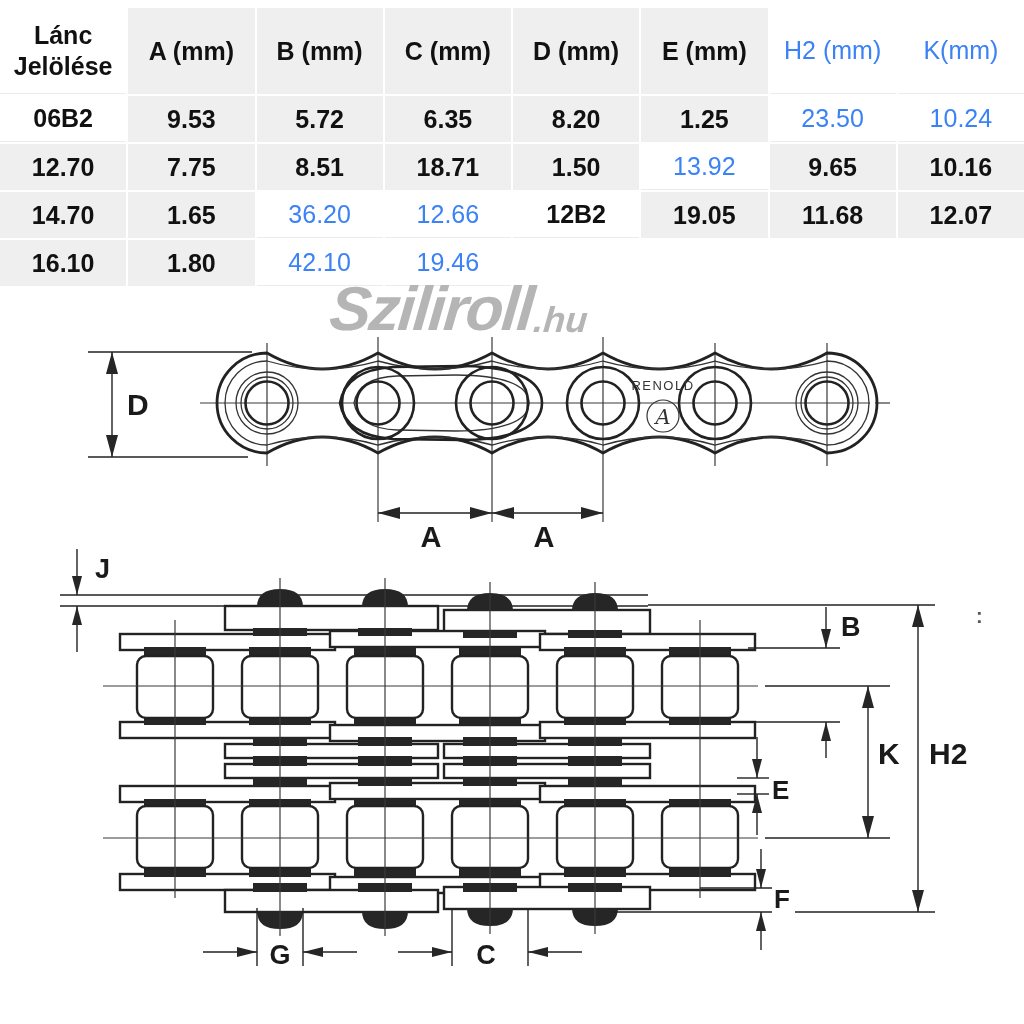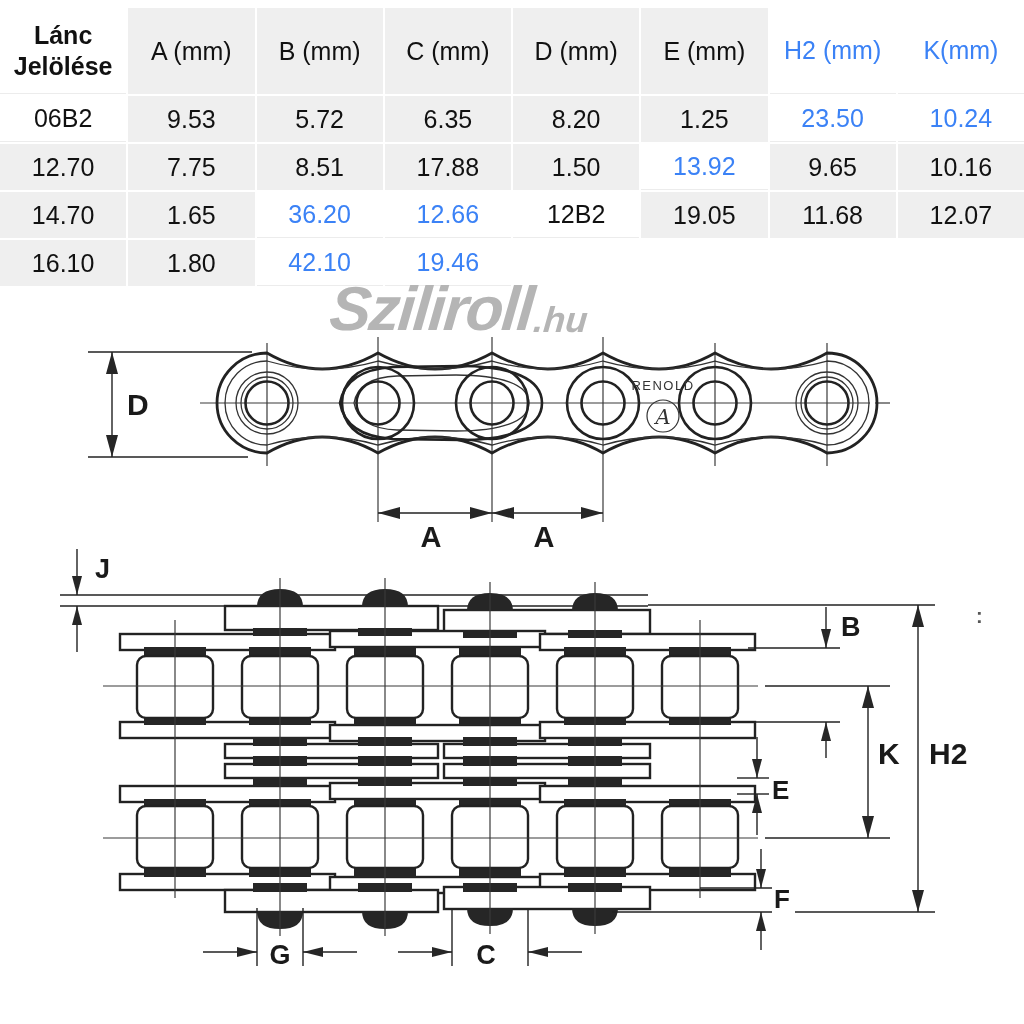--- a/index.html
+++ b/index.html
@@ -8,21 +8,21 @@
   .spec-table{
     position:absolute;left:0;top:8px;width:1024px;
     display:grid;grid-template-columns:repeat(8,1fr);
     grid-template-rows:86px 46px 46px 46px 46px;
     column-gap:2px;row-gap:2px;background:#fff;
   }
   .cell{display:flex;align-items:center;justify-content:center;text-align:center;
         font-size:25px;color:#111;}
   .cell.gray{background:#efefef;}
   .cell.white{background:#fff;border-bottom:1px solid #ececec;}
-  .cell.bold{font-weight:400;}
+  .cell.bold{font-weight:700;}
   .cell.reg{font-weight:400;color:#3b82f6;}
   .hd-first{font-weight:700;line-height:1.22;}
   
   .logo{
     position:absolute;left:330px;top:278px;display:flex;align-items:flex-end;
     color:#b5b5b5;font-style:italic;transform:skewX(-5deg);
     user-select:none;white-space:nowrap;
   }
   .logo-main{font-size:62px;font-weight:800;letter-spacing:-2px;line-height:1;}
   .logo-suffix{font-size:36px;font-weight:800;line-height:1;margin-left:2px;padding-bottom:2px;}
@@ -56,21 +56,21 @@
   <div class="cell gray bold">5.72</div>
   <div class="cell gray bold">6.35</div>
   <div class="cell gray bold">8.20</div>
   <div class="cell gray bold">1.25</div>
   <div class="cell white reg">23.50</div>
   <div class="cell white reg">10.24</div>
 
   <div class="cell gray bold">12.70</div>
   <div class="cell gray bold">7.75</div>
   <div class="cell gray bold">8.51</div>
-  <div class="cell gray bold">17.88</div>
+  <div class="cell gray bold">18.71</div>
   <div class="cell gray bold">1.50</div>
   <div class="cell white reg">13.92</div>
 
   <div class="cell gray bold">9.65</div>
   <div class="cell gray bold">10.16</div>
   <div class="cell gray bold">14.70</div>
   <div class="cell gray bold">1.65</div>
   <div class="cell white reg">36.20</div>
   <div class="cell white reg">12.66</div>
 

